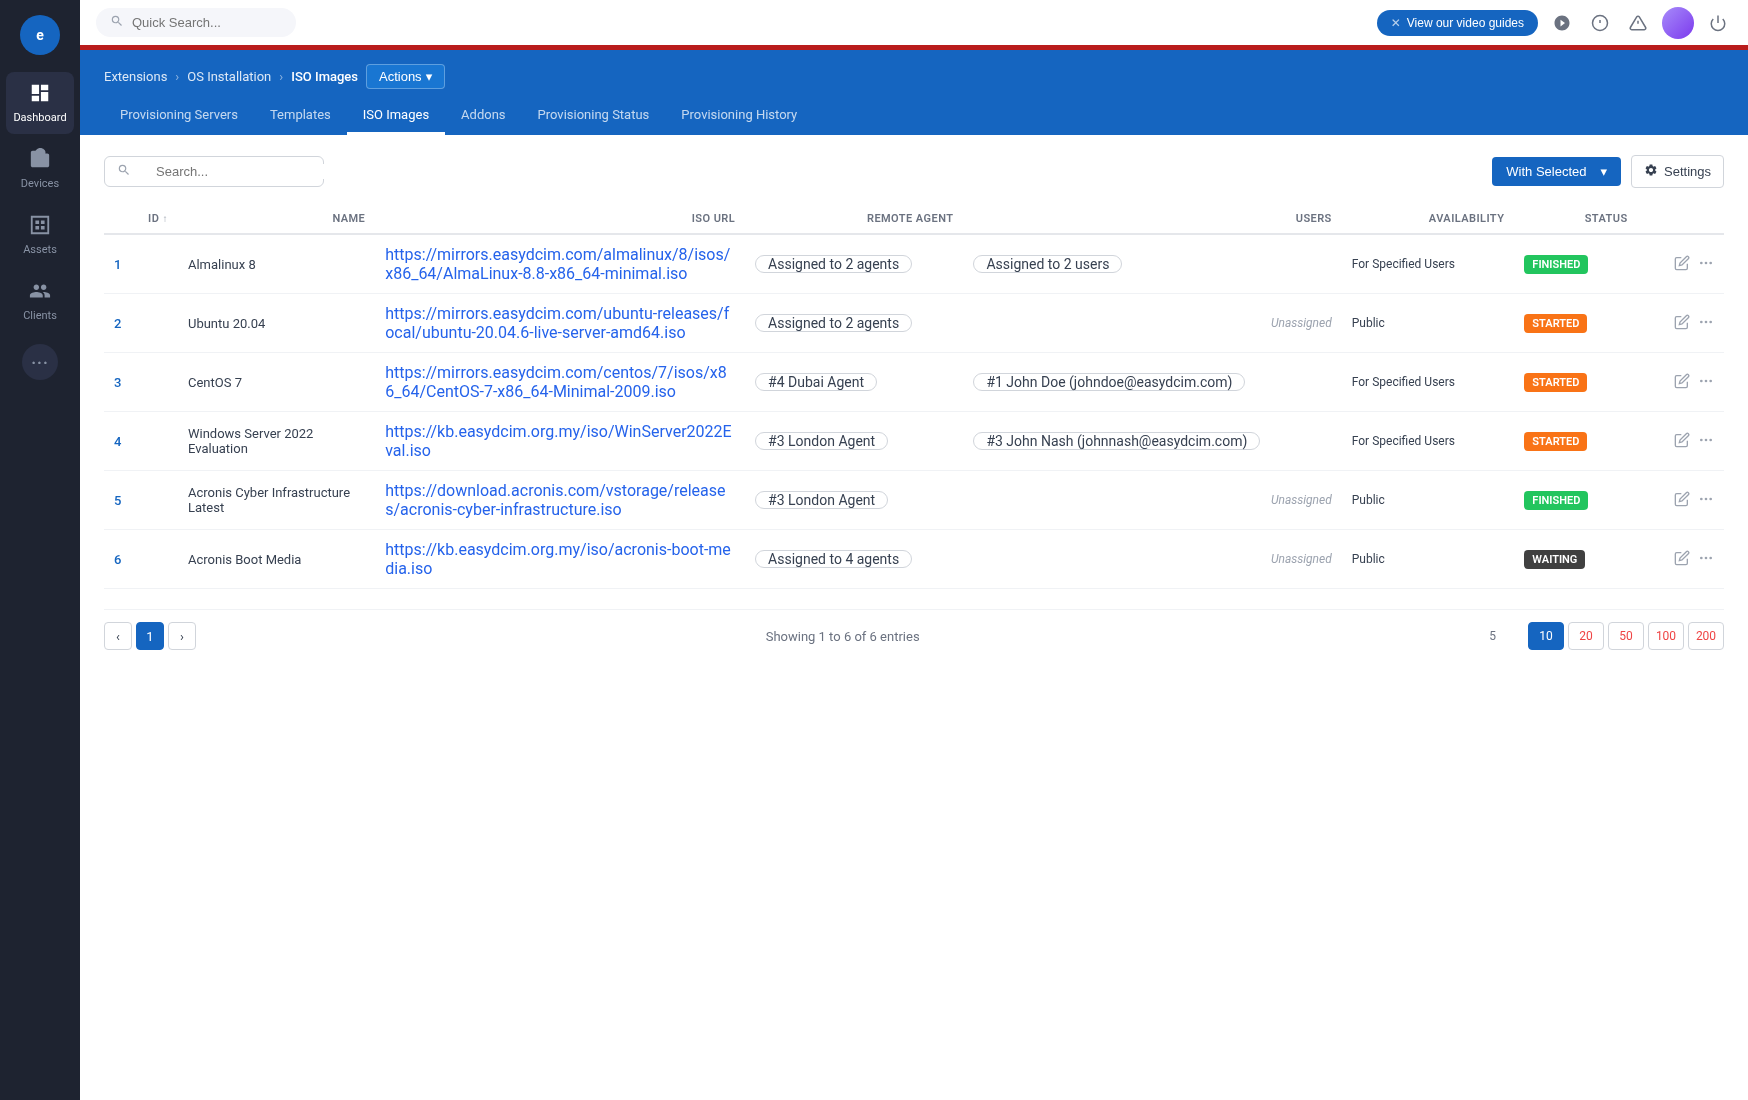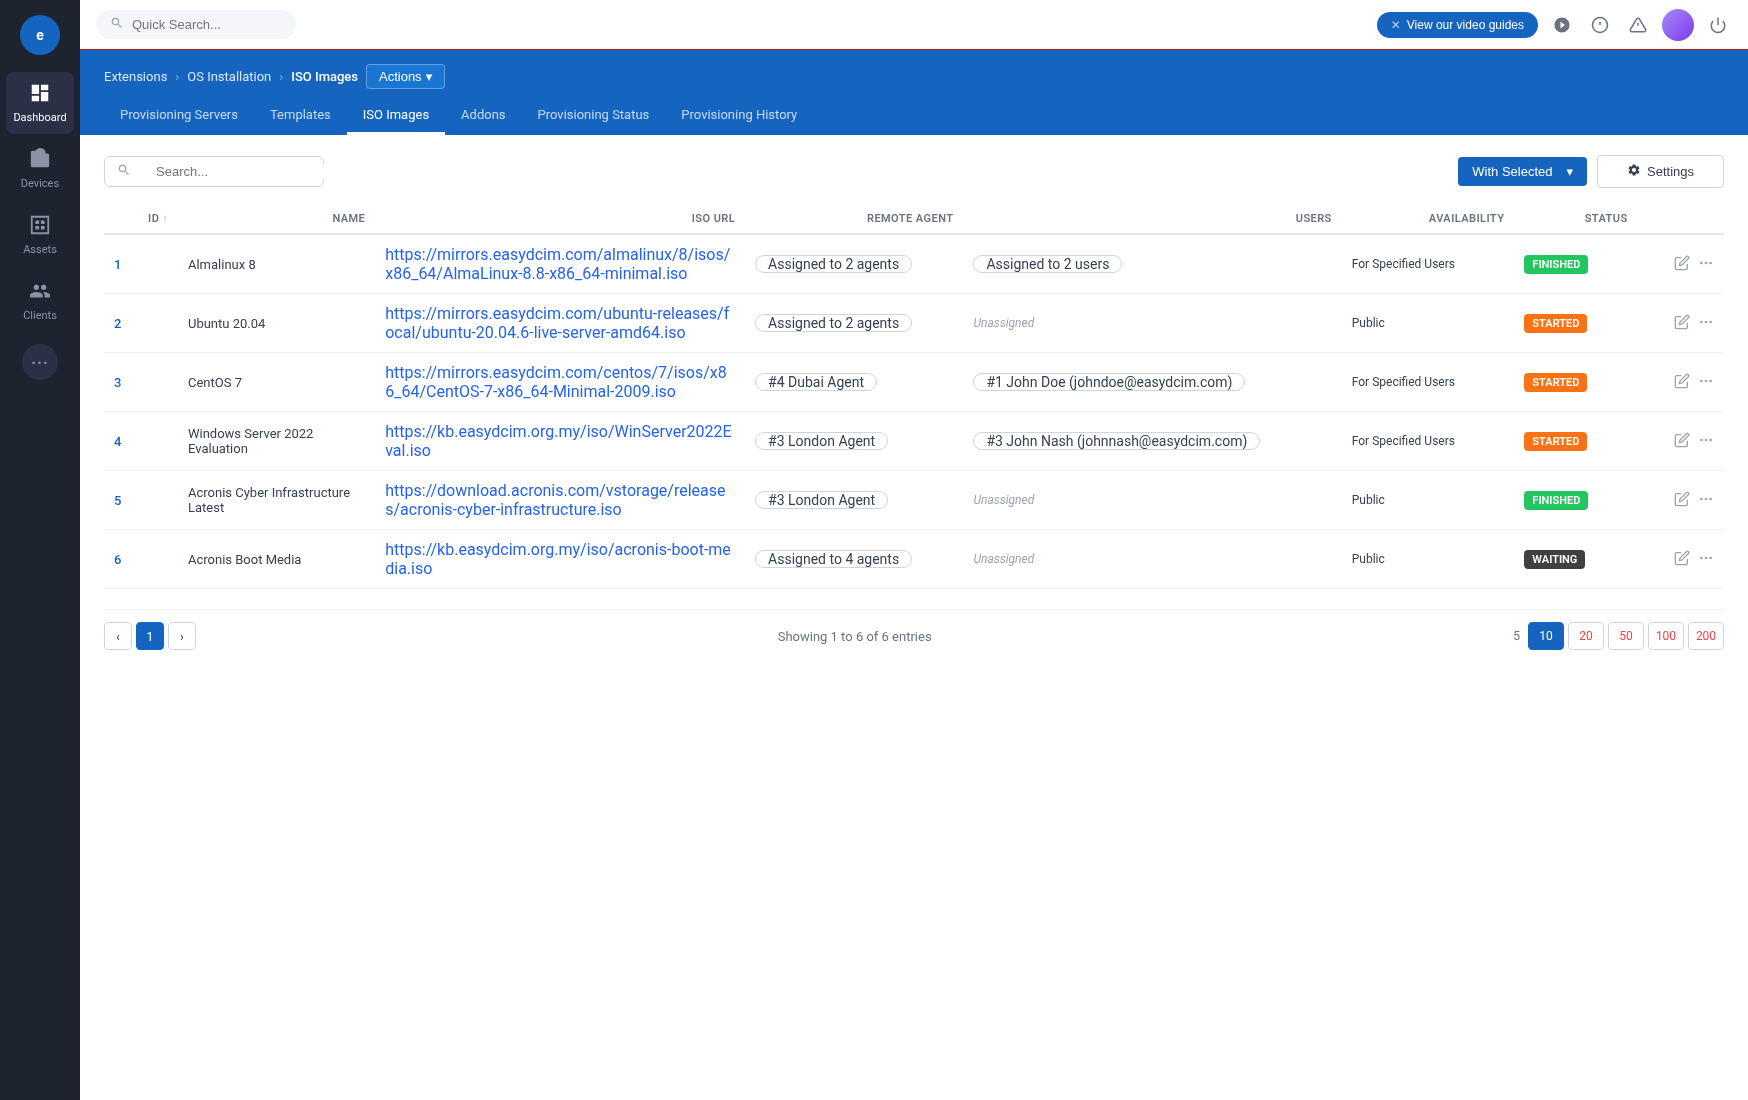--- a/index.html
+++ b/index.html
@@ -12,21 +12,21 @@
     .sidebar-item { width: 68px; display: flex; flex-direction: column; align-items: center; padding: 10px 4px; border-radius: 8px; color: #8892a4; cursor: pointer; gap: 4px; }
     .sidebar-item.active { background: #2a3045; color: #fff; }
     .sidebar-item-label { font-size: 11px; text-align: center; }
     .sidebar-icon svg { width: 22px; height: 22px; fill: currentColor; }
     .sidebar-more { width: 36px; height: 36px; background: #2a3045; border-radius: 50%; display: flex; align-items: center; justify-content: center; color: #8892a4; cursor: pointer; margin-top: 8px; }
 
     
     .main { flex: 1; display: flex; flex-direction: column; overflow: hidden; }
 
     
-    .topbar { height: 50px; background: #fff; display: flex; align-items: center; padding: 0 16px; gap: 12px; border-bottom: 1px solid #b91c1c; flex-shrink: 0; }
+    .topbar { height: 50px; background: #fff; display: flex; align-items: center; padding: 0 16px; gap: 12px; border-bottom: 5px solid #b91c1c; flex-shrink: 0; }
     .topbar-search { display: flex; align-items: center; gap: 8px; background: #f5f6fa; border-radius: 20px; padding: 6px 14px; width: 200px; }
     .topbar-search input { border: none; background: transparent; outline: none; font-size: 13px; color: #666; width: 150px; }
     .topbar-right { margin-left: auto; display: flex; align-items: center; gap: 10px; }
     .video-guide-btn { background: #1565c0; color: #fff; border: none; border-radius: 16px; padding: 6px 14px; font-size: 12px; cursor: pointer; display: flex; align-items: center; gap: 6px; }
     .video-guide-btn .x-icon { opacity: 0.7; }
     .topbar-icon { color: #666; cursor: pointer; width: 28px; height: 28px; display: flex; align-items: center; justify-content: center; }
     .avatar { width: 32px; height: 32px; border-radius: 50%; background: #6b7280; overflow: hidden; cursor: pointer; }
     .power-icon { color: #666; cursor: pointer; }
 
     
@@ -41,48 +41,48 @@
 
     
     .content { flex: 1; background: #fff; overflow-y: auto; padding: 20px 24px; }
 
     
     .content-toolbar { display: flex; align-items: center; justify-content: space-between; margin-bottom: 16px; }
     .search-box { display: flex; align-items: center; gap: 25px; border: 1px solid #d1d5db; border-radius: 6px; padding: 6px 12px; width: 220px; }
     .search-box input { border: none; outline: none; font-size: 13px; color: #374151; width: 180px; }
     .toolbar-right { display: flex; align-items: center; gap: 10px; }
     .with-selected-btn { background: #1565c0; color: #fff; border: none; border-radius: 4px; padding: 7px 14px; font-size: 13px; cursor: pointer; display: flex; align-items: center; gap: 14px; }
-    .settings-btn { border: 1px solid #d1d5db; background: #fff; border-radius: 4px; padding: 7px 29px; font-size: 13px; cursor: pointer; display: flex; align-items: center; gap: 6px; color: #374151; }
+    .settings-btn { border: 1px solid #d1d5db; background: #fff; border-radius: 4px; padding: 7px 12px; font-size: 13px; cursor: pointer; display: flex; align-items: center; gap: 6px; color: #374151; }
 
     
     table { width: 100%; border-collapse: collapse; }
     thead tr { border-bottom: 2px solid #e5e7eb; }
     th { padding: 8px 10px; text-align: right; font-size: 11px; font-weight: 600; color: #6b7280; text-transform: uppercase; letter-spacing: 0.04em; }
     td { padding: 10px 10px; border-bottom: 1px solid #f0f2f5; vertical-align: middle; color: #374151; font-size: 13px; }
     .id-cell { color: #1565c0; font-weight: 500; }
     .url-cell { color: #2563eb; font-size: 16px; word-break: break-all; max-width: 300px; }
     .agents-badge { background: #fff; border: 1px solid #d1d5db; border-radius: 14px; padding: 0 12px; font-size: 14px; color: #374151; white-space: nowrap; display: inline-block; }
-    .unassigned { color: #9ca3af; font-style: italic; font-size: 12px; }
+    .unassigned { color: #9ca3af; font-style: italic; font-size: 12px; text-align: right; }
     .avail-text { color: #374151; font-size: 12px; }
     .status-badge { border-radius: 4px; padding: 3px 8px; font-size: 11px; font-weight: 600; color: #fff; display: inline-block; }
     .status-finished { background: #22c55e; }
     .status-started { background: #f97316; }
     .status-waiting { background: #404040; }
     .row-actions { display: flex; align-items: center; gap: 8px; justify-content: flex-end; }
     .edit-icon { color: #9ca3af; cursor: pointer; }
     .more-icon { color: #9ca3af; cursor: pointer; }
 
     
     .pagination { display: flex; align-items: center; justify-content: space-between; margin-top: 20px; padding-top: 12px; border-top: 1px solid #f0f2f5; }
     .page-nav { display: flex; align-items: center; gap: 4px; }
     .page-btn { width: 28px; height: 28px; border: 1px solid #d1d5db; border-radius: 4px; display: flex; align-items: center; justify-content: center; cursor: pointer; background: #fff; color: #374151; font-size: 13px; }
     .page-btn.active { background: #1565c0; color: #fff; border-color: #1565c0; }
     .page-count { display: flex; align-items: center; gap: 4px; }
     .page-size-btn { width: 36px; height: 28px; border: 1px solid #d1d5db; border-radius: 4px; display: flex; align-items: center; justify-content: center; cursor: pointer; background: #fff; color: #ef4444; font-size: 12px; }
-    .page-size-btn.active { background: #1565c0; color: #fff; border-color: #1565c0; }
+    .page-size-btn.active { background: #1565c0; color: #fff; border-color: #1565c0; margin-left: 24px; }
     .showing-text { font-size: 13px; color: #6b7280; }
 
     
     thead tr th { display: table-cell; }
 
     .breadcrumb-row { display: flex; align-items: center; gap: 8px; padding: 14px 0 0; }
   </style>
 </head>
 <body>
 

